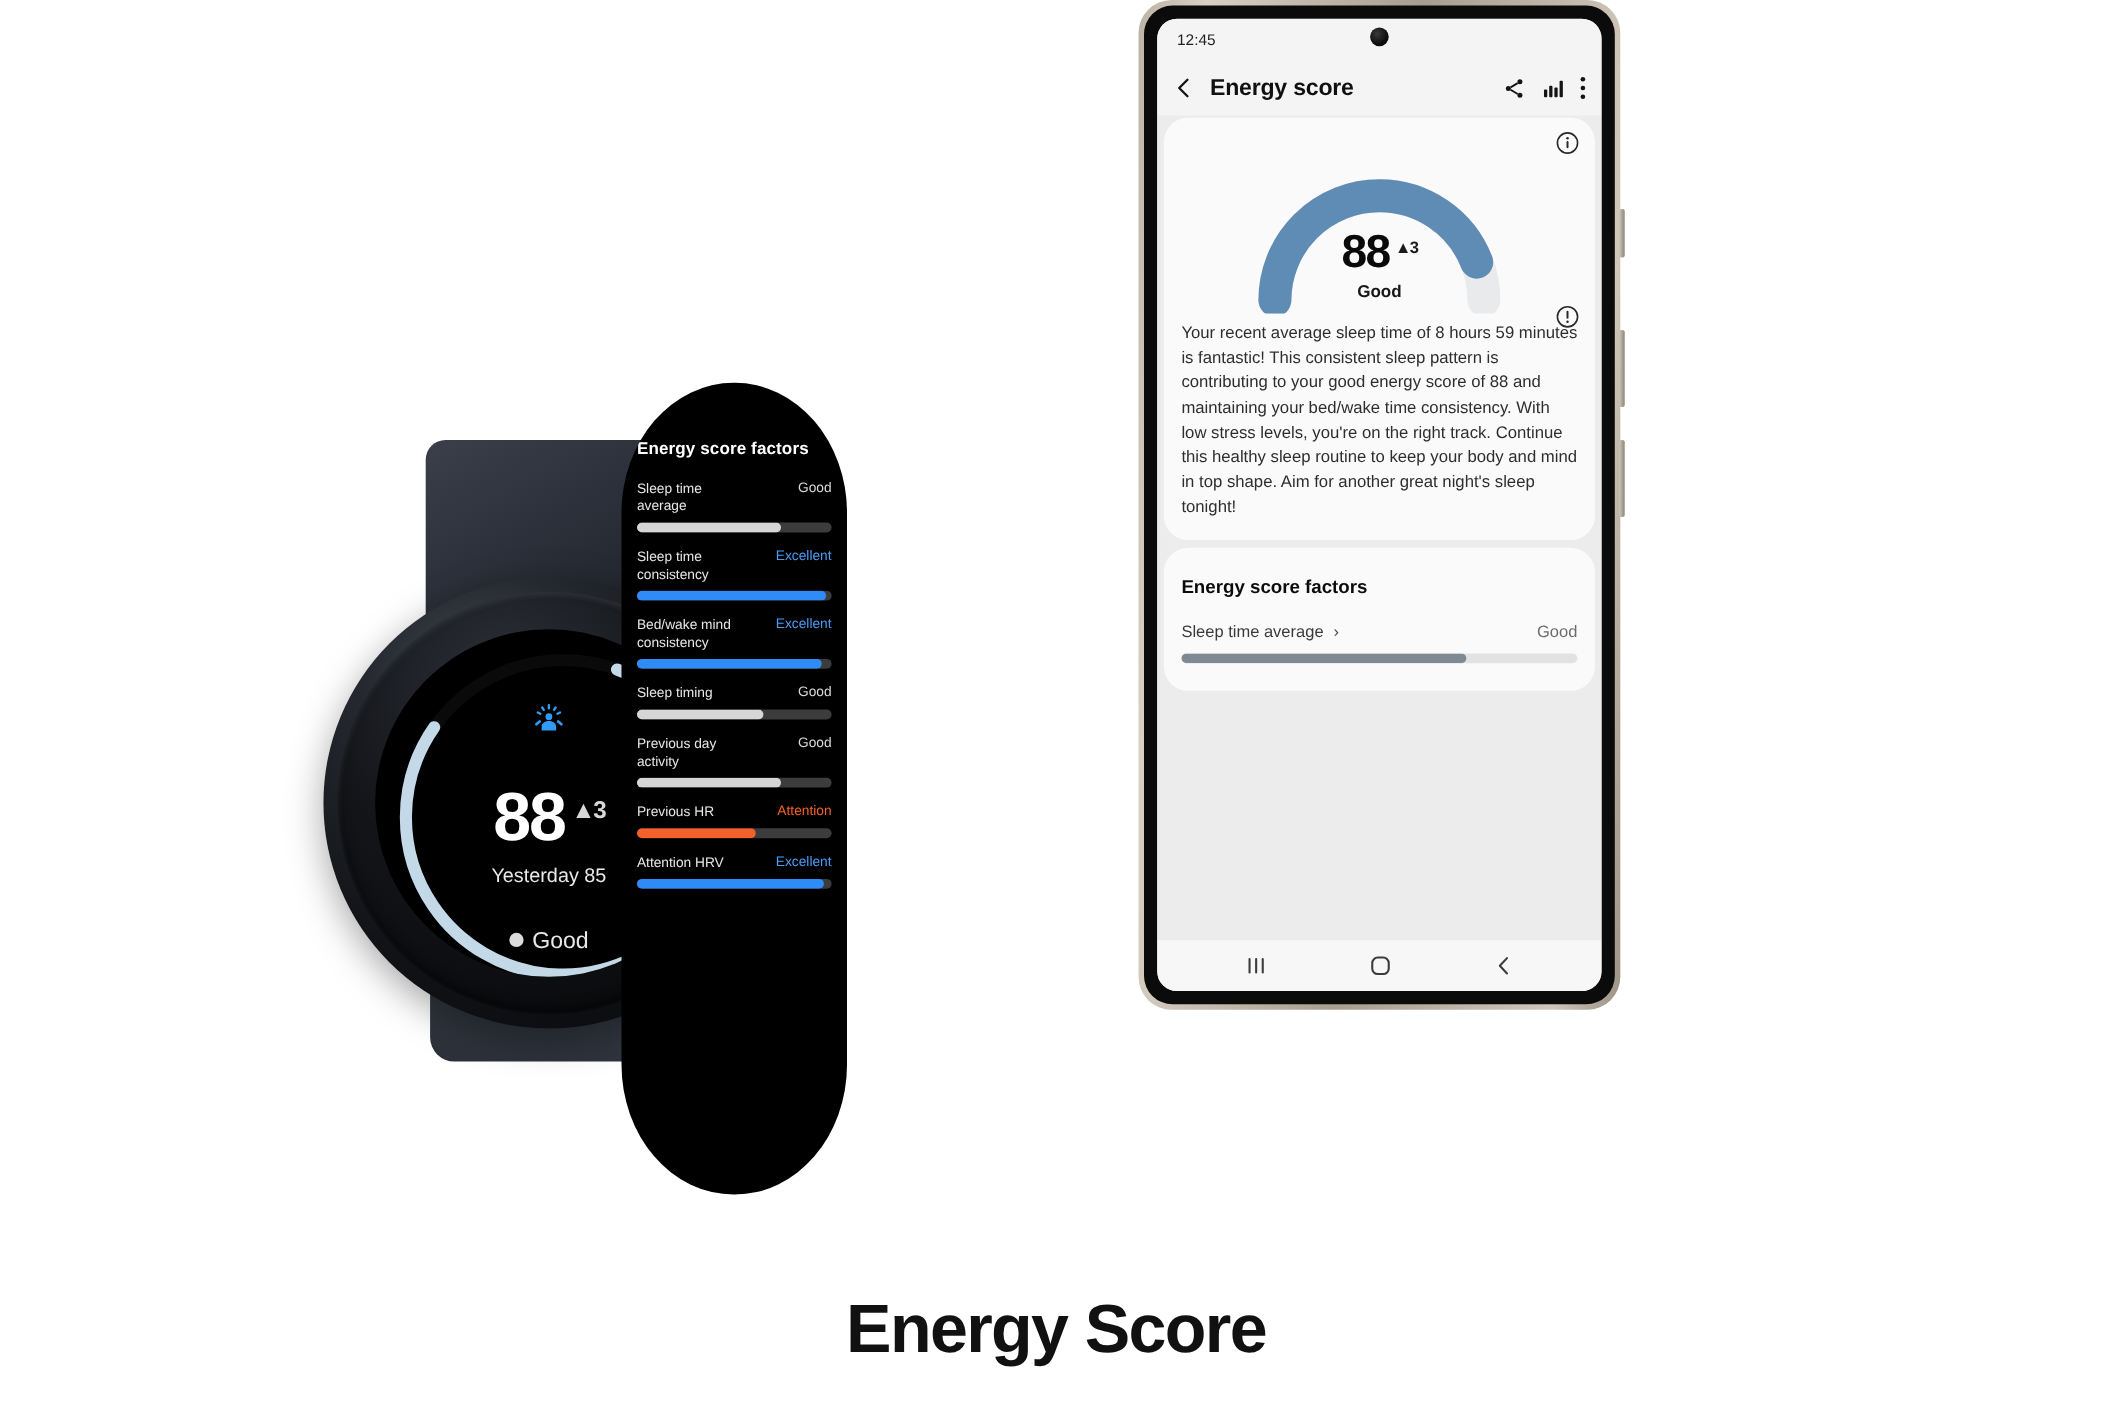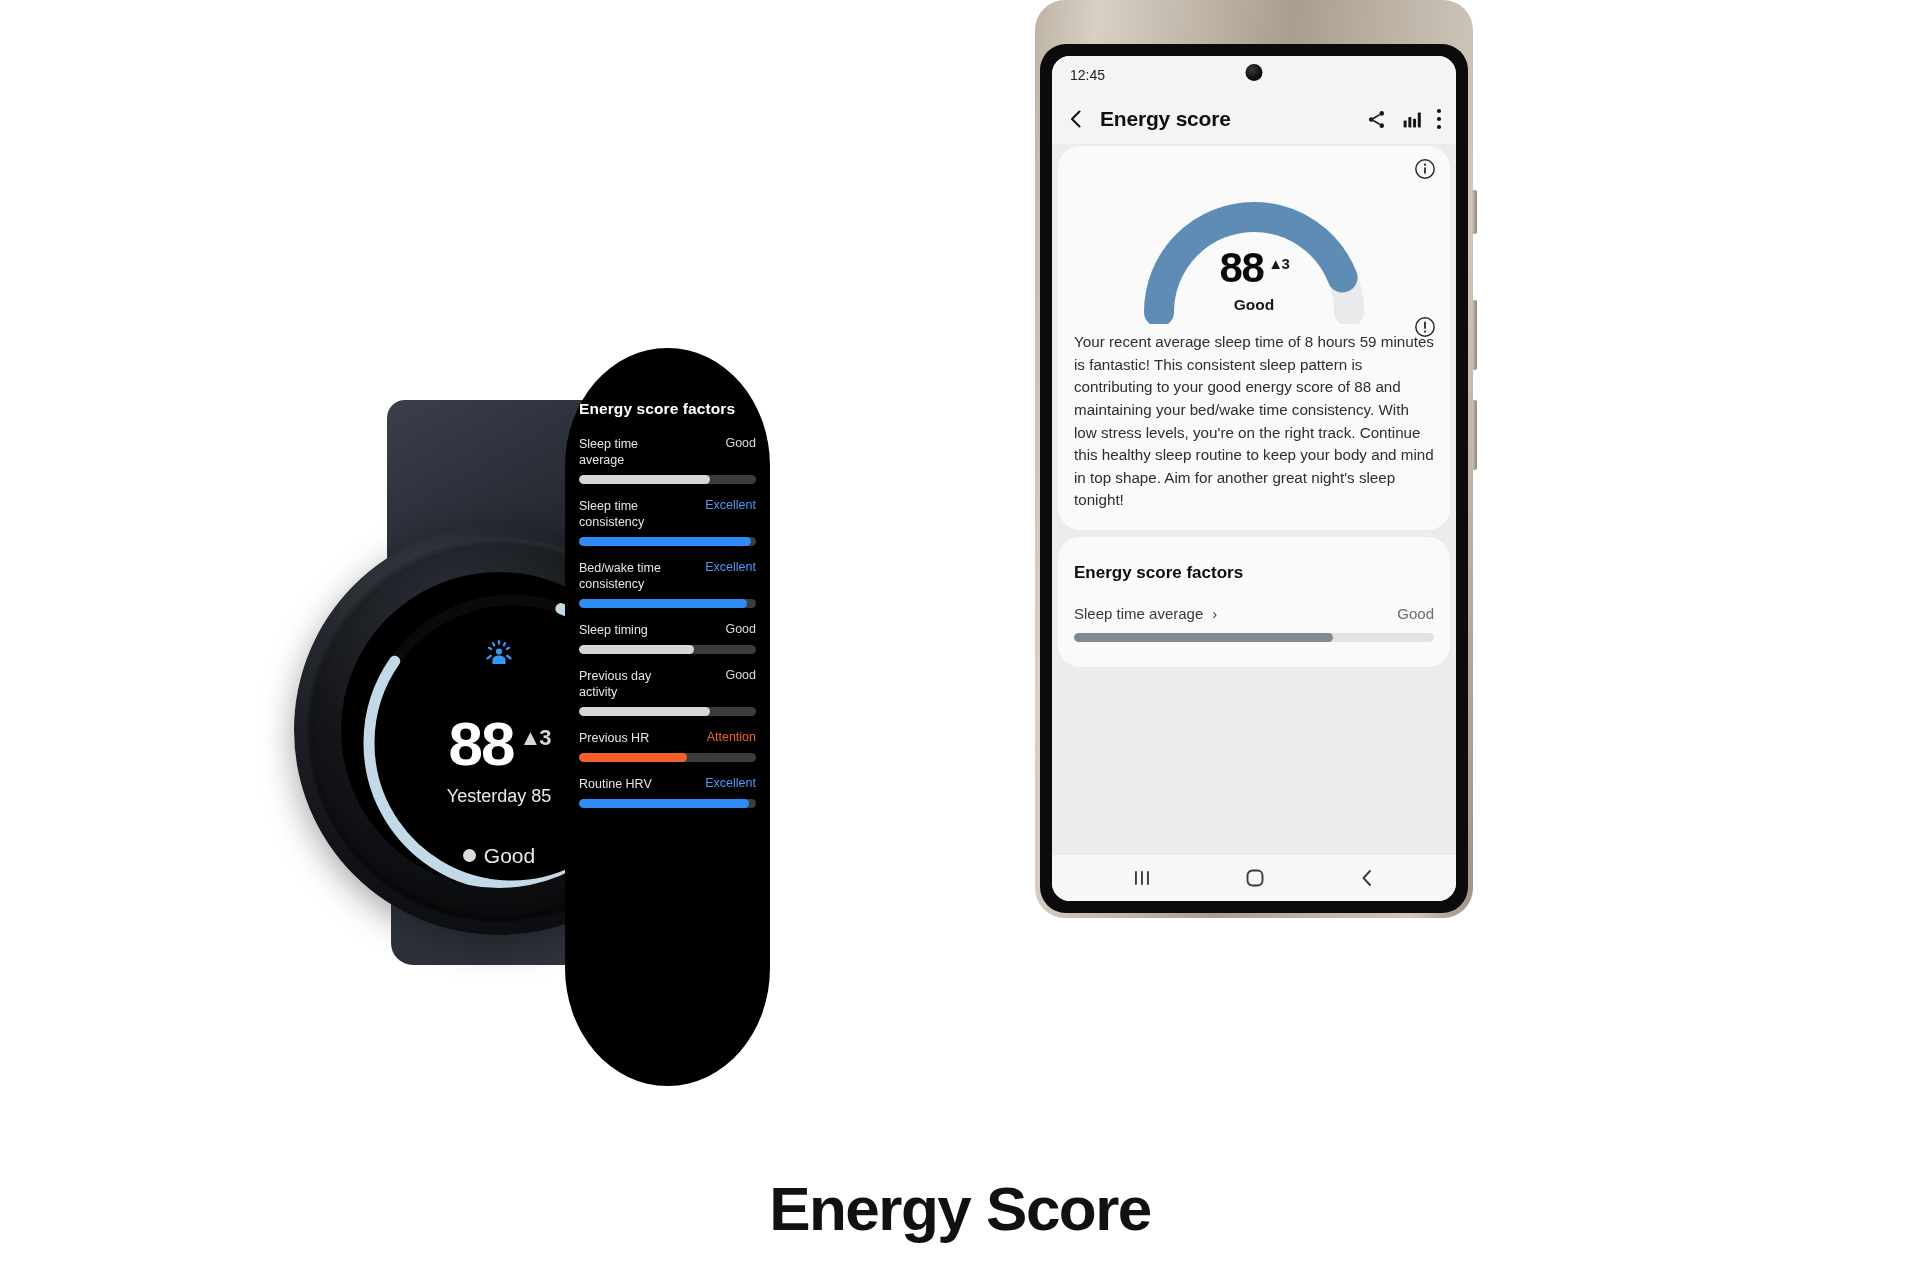--- a/index.html
+++ b/index.html
@@ -93,21 +93,21 @@
   
   #phone { position: absolute; left: 1035px; top: 0px; width: 438px; height: 918px; }
   .ph-frame {
     position: absolute; inset: 0;
     background: linear-gradient(95deg,#bdb4a6 0%,#d8d0c3 12%,#a89e90 50%,#cfc7ba 88%,#9c9285 100%);
     border-radius: 30px;
     padding: 5px;
   }
   .ph-bezel {
     position: absolute; left: 5px; top: 5px; right: 5px; bottom: 5px;
-    background: #0b0b0b; border-radius: 26px; padding: 9px; margin-top: 39px;
+    background: #0b0b0b; border-radius: 26px; padding: 9px;
   }
   .ph-screen {
     position: absolute; left: 12px; top: 12px; right: 12px; bottom: 12px;
     background: #f4f4f4; border-radius: 18px; overflow: hidden;
     display: flex; flex-direction: column;
   }
   .side-btn {
     position: absolute; right: -4px; width: 5px; border-radius: 2px;
     background: linear-gradient(90deg,#cdc5b7,#8e8577);
   }
@@ -233,21 +233,21 @@
             <div class="fct-row">
               <span class="fct-name">Sleep time consistency</span>
               <span class="fct-val" style="color: rgb(76, 155, 245);">Excellent</span>
             </div>
             <div class="fct-bar">
               <div class="fct-fill" style="width: 97%; background: rgb(47, 139, 245);"></div>
             </div>
           </div>
           <div class="fct">
             <div class="fct-row">
-              <span class="fct-name">Bed/wake time consistency</span>
+              <span class="fct-name">Bed/wake mind consistency</span>
               <span class="fct-val" style="color: rgb(76, 155, 245);">Excellent</span>
             </div>
             <div class="fct-bar">
               <div class="fct-fill" style="width: 95%; background: rgb(47, 139, 245);"></div>
             </div>
           </div>
           <div class="fct">
             <div class="fct-row">
               <span class="fct-name">Sleep timing</span>
               <span class="fct-val" style="color: rgb(217, 217, 217);">Good</span>
@@ -269,21 +269,21 @@
             <div class="fct-row">
               <span class="fct-name">Previous HR</span>
               <span class="fct-val" style="color: rgb(244, 96, 42); text-align: right;">Attention</span>
             </div>
             <div class="fct-bar">
               <div class="fct-fill" style="width: 61%; background: rgb(244, 96, 42);"></div>
             </div>
           </div>
           <div class="fct">
             <div class="fct-row">
-              <span class="fct-name">Routine HRV</span>
+              <span class="fct-name">Attention HRV</span>
               <span class="fct-val" style="color: rgb(76, 155, 245);">Excellent</span>
             </div>
             <div class="fct-bar">
               <div class="fct-fill" style="width: 96%; background: rgb(47, 139, 245);"></div>
             </div>
           </div>
         </div>
     </div>
   </div>
 

